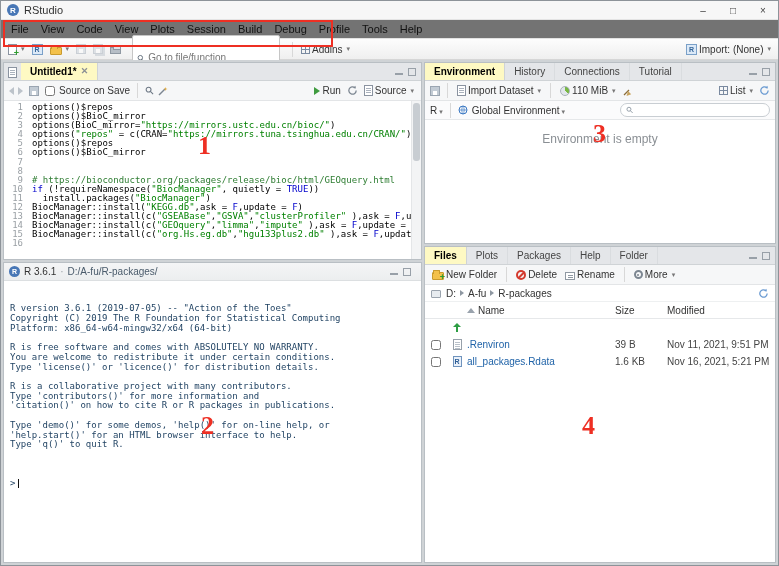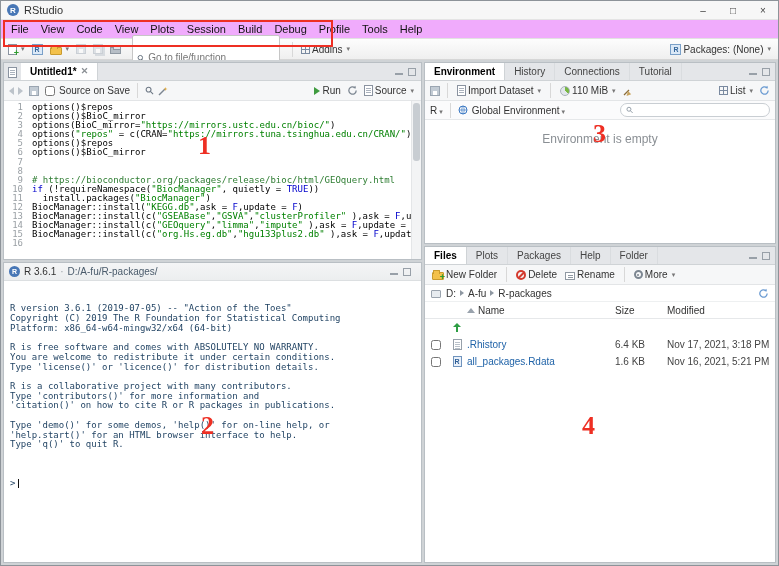--- a/index.html
+++ b/index.html
@@ -7,21 +7,21 @@
   body{font-family:"Liberation Sans",sans-serif;font-size:11px;color:#222;background:#d7dadc;position:relative;border:1px solid #8d9399}
 
   
   .titlebar{height:19px;background:#f7f7f7;display:flex;align-items:center;gap:5px;padding-left:6px;border-bottom:1px solid #e4e4e4}
   .r-ball{width:12px;height:12px;border-radius:50%;background:#4877b6;color:#fff;font-size:8px;font-weight:bold;display:inline-flex;align-items:center;justify-content:center;flex:0 0 auto}
   .win-title{font-size:11px;color:#333}
   .win-controls{margin-left:auto;display:flex;height:100%}
   .wc{width:30px;display:flex;align-items:center;justify-content:center;font-size:10px;color:#444}
 
   
-  .menubar{height:19px;background:#f0abfc;display:flex;align-items:center;padding-left:4px;border-bottom:1px solid #e2e2e2}
+  .menubar{height:19px;background:#737373;display:flex;align-items:center;padding-left:4px;border-bottom:1px solid #e2e2e2}
   .menu-item{padding:2px 6px;color:#111;font-size:11px}
 
   
   .toolbar{height:21px;background:linear-gradient(#fdfdfd,#efefef);border-bottom:1px solid #d6d6d6;display:flex;align-items:center;padding:0 5px;gap:3px}
   .tbtn{height:18px;display:inline-flex;align-items:center;justify-content:center;gap:2px;padding:0 2px;border-radius:2px;font-size:10px;color:#333}
   .dd::after{content:"▾";font-size:7px;color:#777;margin-left:2px}
   .vsep{width:1px;height:15px;background:#d8d8d8;margin:0 3px}
   .goto{display:flex;align-items:flex-end;gap:3px;background:#fff;border:1px solid #c6c6c6;border-radius:2px;height:29px;width:148px;padding:0 4px;margin:0 6px}
   .goto input{border:0;outline:0;width:100%;font-size:10px;color:#666;font-family:inherit;background:transparent}
   .spacer{flex:1}
@@ -70,21 +70,21 @@
   .col.left{width:419px;flex:0 0 auto}
   .col.right{flex:1}
   .pane{background:#fff;border:1px solid #b9bfc4;display:flex;flex-direction:column;overflow:hidden;min-height:0}
   .source-pane{height:198px;flex:0 0 auto}
   .console-pane{flex:1}
   .env-pane{height:182px;flex:0 0 auto}
   .files-pane{flex:1}
 
   .tabstrip{height:18px;background:#e4e6e9;border-bottom:1px solid #cfd3d6;display:flex;align-items:stretch;font-size:10px;flex:0 0 auto}
   .tab{padding:0 9px;display:flex;align-items:center;gap:4px;color:#444;border-right:1px solid #d9dcdf}
-  .tab.active{background:#ffffff;color:#000;font-weight:bold;border-right:1px solid #cfd3d6}
+  .tab.active{background:#fef9c3;color:#000;font-weight:bold;border-right:1px solid #cfd3d6}
   .pane-btns{margin-left:auto;display:flex;align-items:center;gap:5px;padding:0 5px}
   .pb-min{width:8px;height:2px;background:#98a0a8;margin-top:5px}
   .pb-max{width:8px;height:8px;border:1px solid #98a0a8}
   .tool-row{height:20px;background:#f6f7f8;border-bottom:1px solid #e3e5e7;display:flex;align-items:center;gap:4px;padding:0 5px;font-size:10px;color:#333;flex:0 0 auto}
 
   
   .editor{flex:1;display:flex;min-height:0;font-family:"DejaVu Sans Mono",monospace;font-size:9px;line-height:9.1px;overflow:hidden}
   .gutter{width:24px;flex:0 0 auto;text-align:right;padding:2px 5px 0 0;color:#9aa0a5;background:#fff}
   .codearea{flex:1;padding:2px 0 0 4px;overflow:hidden;white-space:pre}
   .tk-p{color:#000}
@@ -185,21 +185,21 @@
     <input type="text" placeholder="Go to file/function" style="">
   </div>
   <span class="vsep"></span>
   <span class="tbtn dd">
     <span class="icon i-grid"></span>
     <span>Addins</span>
   </span>
   <span class="spacer"></span>
   <span class="tbtn dd">
     <span class="icon i-cube">R</span>
-    <span>Packages: (None)</span>
+    <span>Import: (None)</span>
   </span>
 </div>
 
 <div class="main">
 
   <div class="col left">
 
     <div class="pane source-pane">
       <div class="tabstrip">
         <span class="tbtn" style="margin:0 2px">
@@ -434,24 +434,24 @@
         <span class="fc-mod"></span>
       </div>
       <div class="file-row">
         <span class="fc-check">
             <input class="chk" type="checkbox" style="">
           </span>
         <span class="fc-icon">
             <span class="icon i-file"></span>
           </span>
         <span class="fc-name">
-            <span class="file-link">.Rhistory</span>
-          </span>
-        <span class="fc-size file-meta">6.4 KB</span>
-        <span class="fc-mod file-meta">Nov 17, 2021, 3:18 PM</span>
+            <span class="file-link">.Renviron</span>
+          </span>
+        <span class="fc-size file-meta">39 B</span>
+        <span class="fc-mod file-meta">Nov 11, 2021, 9:51 PM</span>
       </div>
       <div class="file-row">
         <span class="fc-check">
             <input class="chk" type="checkbox" style="">
           </span>
         <span class="fc-icon">
             <span class="icon i-rdata">R</span>
           </span>
         <span class="fc-name">
             <span class="file-link">all_packages.Rdata</span>

